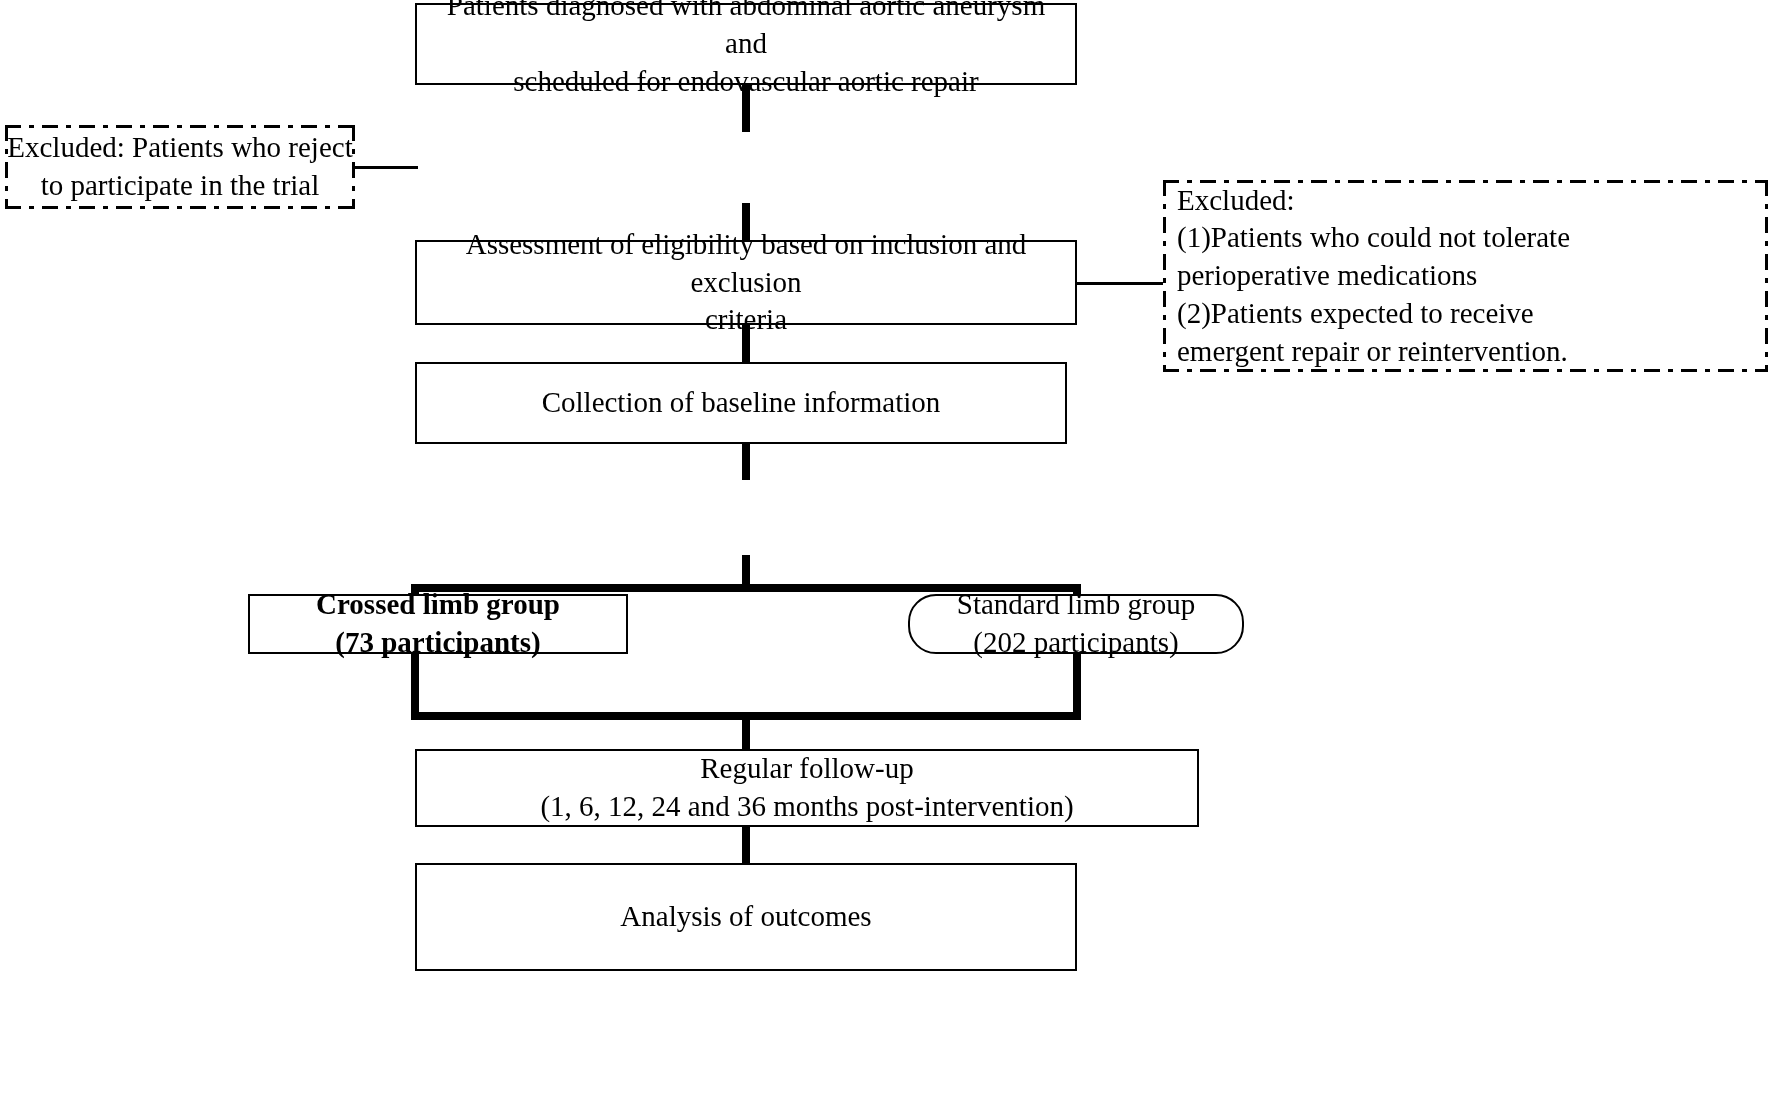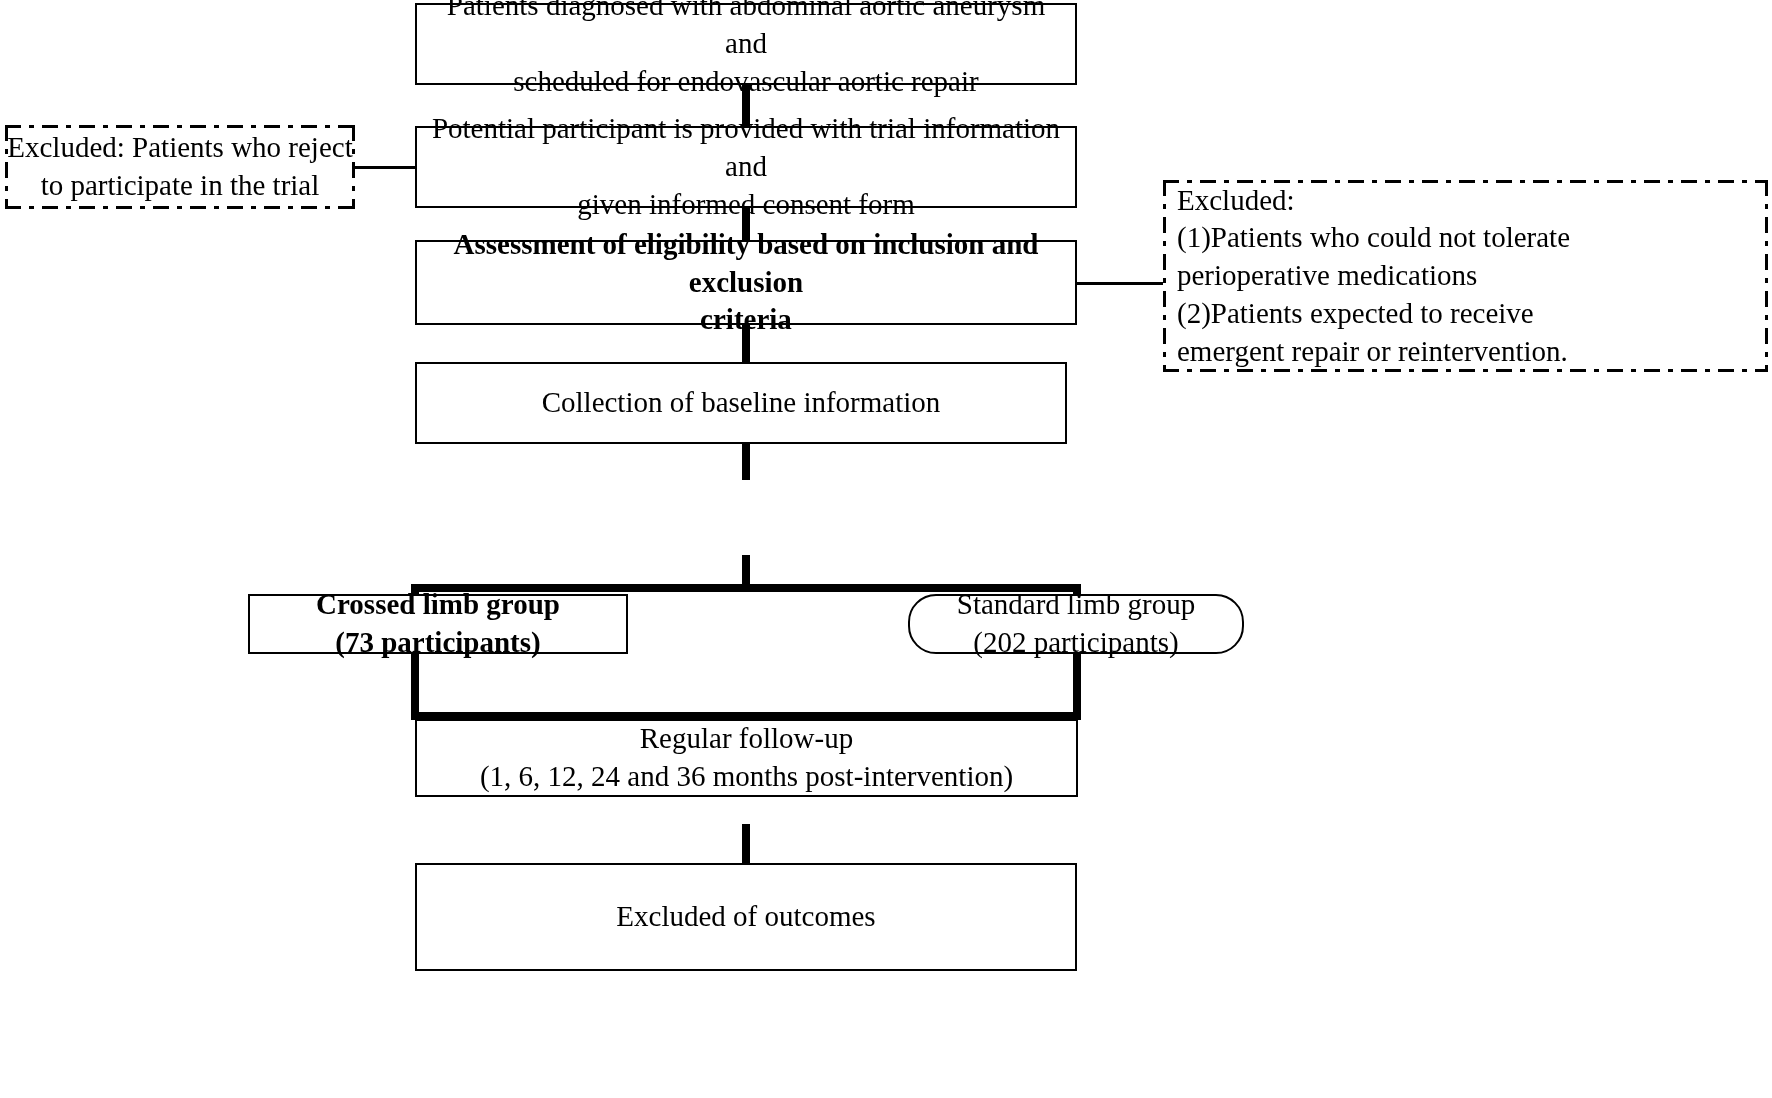--- a/index.html
+++ b/index.html
@@ -84,52 +84,48 @@
   <div class="vline" style="left:742px;top:824px;width:8px;height:42px;"></div>
 
   <div class="hline thin" style="left:352px;top:166px;width:66px;height:3px;"></div>
   <div class="hline thin" style="left:1074px;top:282px;width:92px;height:3px;"></div>
 
   <div class="box" style="left:415px;top:3px;width:662px;height:82px;">
     <span class="txt">Patients diagnosed with abdominal aortic aneurysm  and
 scheduled for endovascular aortic repair</span>
   </div>
 
-  <div class="box" style="left:415px;top:126px;width:662px;height:82px;">
-    <span class="txt">Potential participant is provided with trial information and
-given informed consent form</span>
-  </div>
 
-  <div class="box" style="left:415px;top:240px;width:662px;height:85px;font-weight:bold;">
+  <div class="box" style="left:415px;top:240px;width:662px;height:85px;">
     <span class="txt">Assessment of eligibility based on inclusion and exclusion
 criteria</span>
   </div>
 
   <div class="box" style="left:415px;top:362px;width:652px;height:82px;">
     <span class="txt">Collection of baseline information</span>
   </div>
 
 
   <div class="box" style="left:248px;top:594px;width:380px;height:60px;font-weight:bold;">
     <span class="txt">Crossed limb group
 (73 participants)</span>
   </div>
 
   <div class="box" style="left:908px;top:594px;width:336px;height:60px;border-radius:28px;">
     <span class="txt">Standard limb group
 (202 participants)</span>
   </div>
 
-  <div class="box" style="left:415px;top:719px;width:663px;height:78px;">
+  <div class="box" style="left:415px;top:749px;width:784px;height:78px;">
     <span class="txt">Regular follow-up
 (1, 6, 12, 24 and 36 months post-intervention)</span>
   </div>
 
   <div class="box" style="left:415px;top:863px;width:662px;height:108px;">
-    <span class="txt">Excluded of outcomes</span>
+    <span class="txt">Analysis of outcomes</span>
   </div>
 
   <div class="excl center dashdot" style="left:5px;top:125px;width:350px;height:84px;">
     <span class="txt">Excluded: Patients who reject
 to participate in the trial</span>
   </div>
 
   <div class="excl left dashdot" style="left:1163px;top:180px;width:605px;height:192px;">
     <span class="txt">Excluded:
 (1)Patients who could not tolerate

